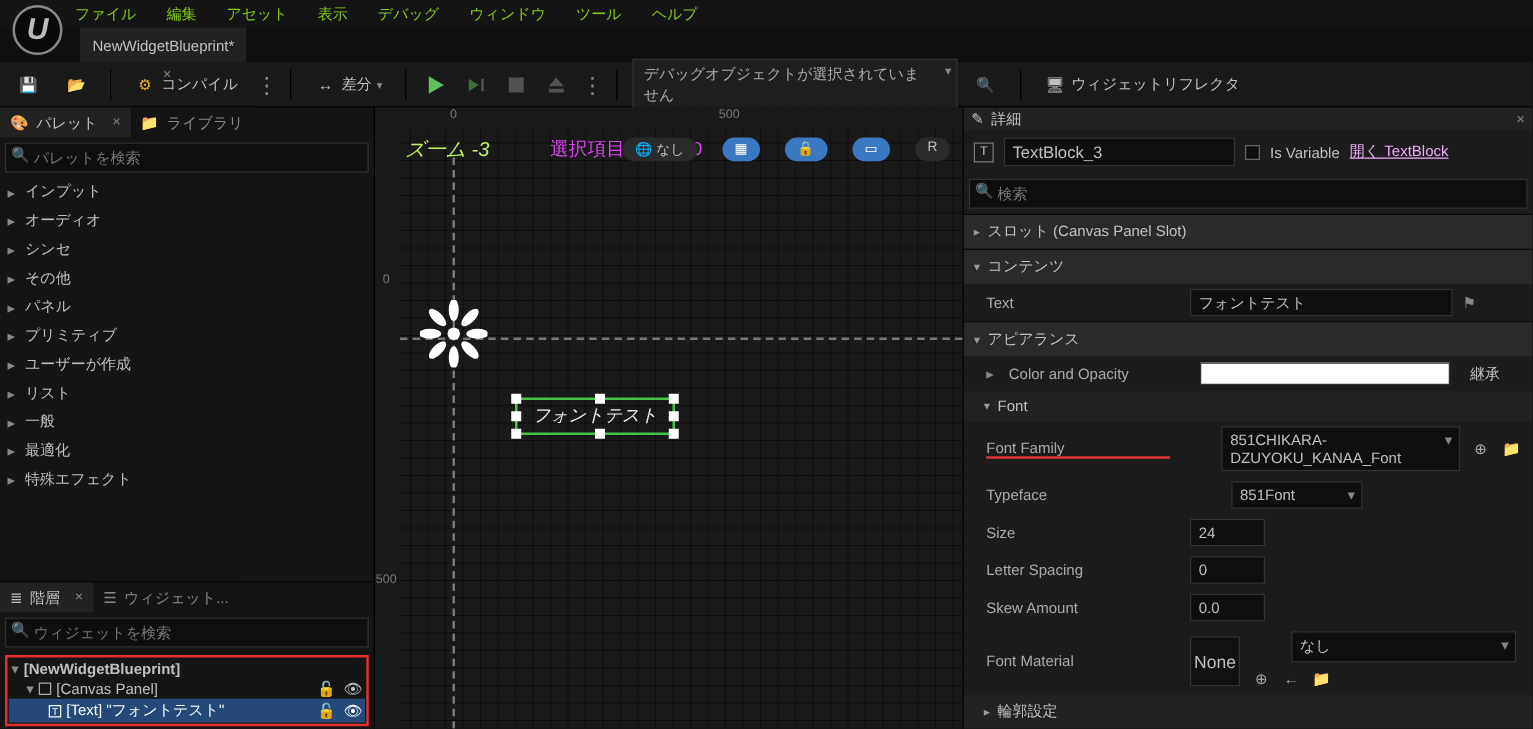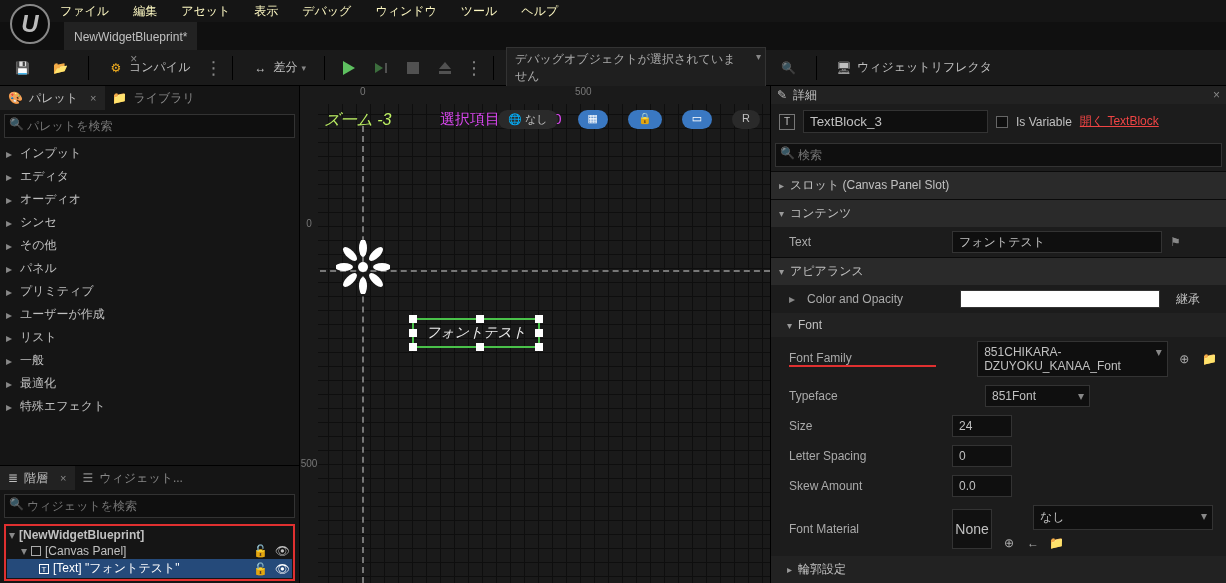--- a/index.html
+++ b/index.html
@@ -1,19 +1,19 @@
 <!DOCTYPE html>
 <html><head>
 <meta charset="utf-8">
 <style>
 * { margin:0; padding:0; box-sizing:border-box; font-family:"Segoe UI",Arial,sans-serif; }
 body { background:#151515; color:#c0c0c0; width:1226px; height:583px; overflow:hidden; font-size:12px; }
 .row { display:flex; align-items:center; }
 .menubar { background:#151515; height:22px; padding-left:60px; gap:24px; }
-.menubar span { color:#fef9c3; cursor:pointer; }
+.menubar span { color:#84cc16; cursor:pointer; }
 .logo { position:absolute; top:4px; left:10px; width:40px; height:40px; border:2px solid #888; border-radius:50%; display:flex; align-items:center; justify-content:center; color:#bbb; font-size:24px; font-style:italic; font-weight:bold; background:#0a0a0a; }
 .tabrow { height:28px; background:#101010; padding-left:64px; }
 .doctab { background:#222; height:28px; display:flex; align-items:center; padding:0 10px; gap:8px;flex-direction:column; }
 .doctab .ticon { width:14px; height:14px; background:#2a5a8a; border-radius:2px; }
 .doctab .x { color:#888; margin-left:6px; cursor:pointer; }
 .toolbar { height:36px; background:#1a1a1a; display:flex; align-items:center; padding:0 8px; gap:8px; border-bottom:1px solid #000; }
 .tbtn { display:flex; align-items:center; gap:4px; padding:4px 6px; cursor:pointer; }
 .ico { width:18px; height:18px; display:inline-flex; align-items:center; justify-content:center; }
 .sep { width:1px; height:24px; background:#000; margin:0 4px; }
 .play { width:0; height:0; border-left:12px solid #5ec060; border-top:7px solid transparent; border-bottom:7px solid transparent; }
@@ -56,21 +56,21 @@
 .daisy svg { width:54px; height:54px; }
 .textwidget { position:absolute; top:232px; left:112px; border:2px solid #4ac24a; padding:4px 12px; color:#eee; font-size:14px; font-style:italic; }
 .handle { position:absolute; width:8px; height:8px; background:#fff; }
 .rightcol { width:456px; background:#1c1c1c; border-left:1px solid #000; display:flex; flex-direction:column; overflow:auto; }
 .detailhdr { display:flex; align-items:center; background:#222; height:26px; padding:0 6px; gap:6px; }
 .detailhdr .x { margin-left:auto; color:#888; }
 .objrow { display:flex; align-items:center; padding:6px 8px; gap:8px; }
 .objrow .tic { width:16px; height:16px; border:1px solid #777; display:flex; align-items:center; justify-content:center; font-size:10px; }
 .objrow input { background:#0f0f0f; border:1px solid #333; padding:3px 6px; color:#c0c0c0; width:185px; }
 .objrow .chk { width:12px; height:12px; border:1px solid #666; background:#0f0f0f; }
-.objrow .link { color:#ef4444; text-decoration:underline; cursor:pointer; }
+.objrow .link { color:#f0abfc; text-decoration:underline; cursor:pointer; }
 .section { border-top:1px solid #0a0a0a; }
 .section-hdr { display:flex; align-items:center; padding:5px 8px; gap:6px; background:#2a2a2a; font-size:12px; cursor:pointer; }
 .section-hdr:before { content:"▾"; color:#999; font-size:10px; }
 .section-hdr.collapsed:before { content:"▸"; }
 .proprow { display:flex; align-items:center; padding:4px 8px 4px 18px; gap:8px; min-height:28px; }
 .proprow .lbl { width:155px; color:#aaa; font-size:12px; }
 .proprow input, .proprow .pcombo { background:#0f0f0f; border:1px solid #333; padding:3px 6px; color:#c0c0c0; font-size:12px; }
 .pcombo { position:relative; padding-right:20px;margin-left:33px; }
 .pcombo:after { content:"▾"; position:absolute; right:5px; top:3px; color:#888; }
 .colorswatch { width:200px; height:18px; background:#fff; border:1px solid #333; }
@@ -162,21 +162,20 @@
       <div class="ptab inactive">
         <span>📁</span>
         <span>ライブラリ</span>
       </div>
     </div>
     <div class="search">
       <input placeholder="パレットを検索" style="">
     </div>
     <div class="treelist">
       <div class="item">インプット</div>
-      <div class="item">エディタ</div>
       <div class="item">オーディオ</div>
       <div class="item">シンセ</div>
       <div class="item">その他</div>
       <div class="item">パネル</div>
       <div class="item">プリミティブ</div>
       <div class="item">ユーザーが作成</div>
       <div class="item">リスト</div>
       <div class="item">一般</div>
       <div class="item">最適化</div>
       <div class="item">特殊エフェクト</div>

